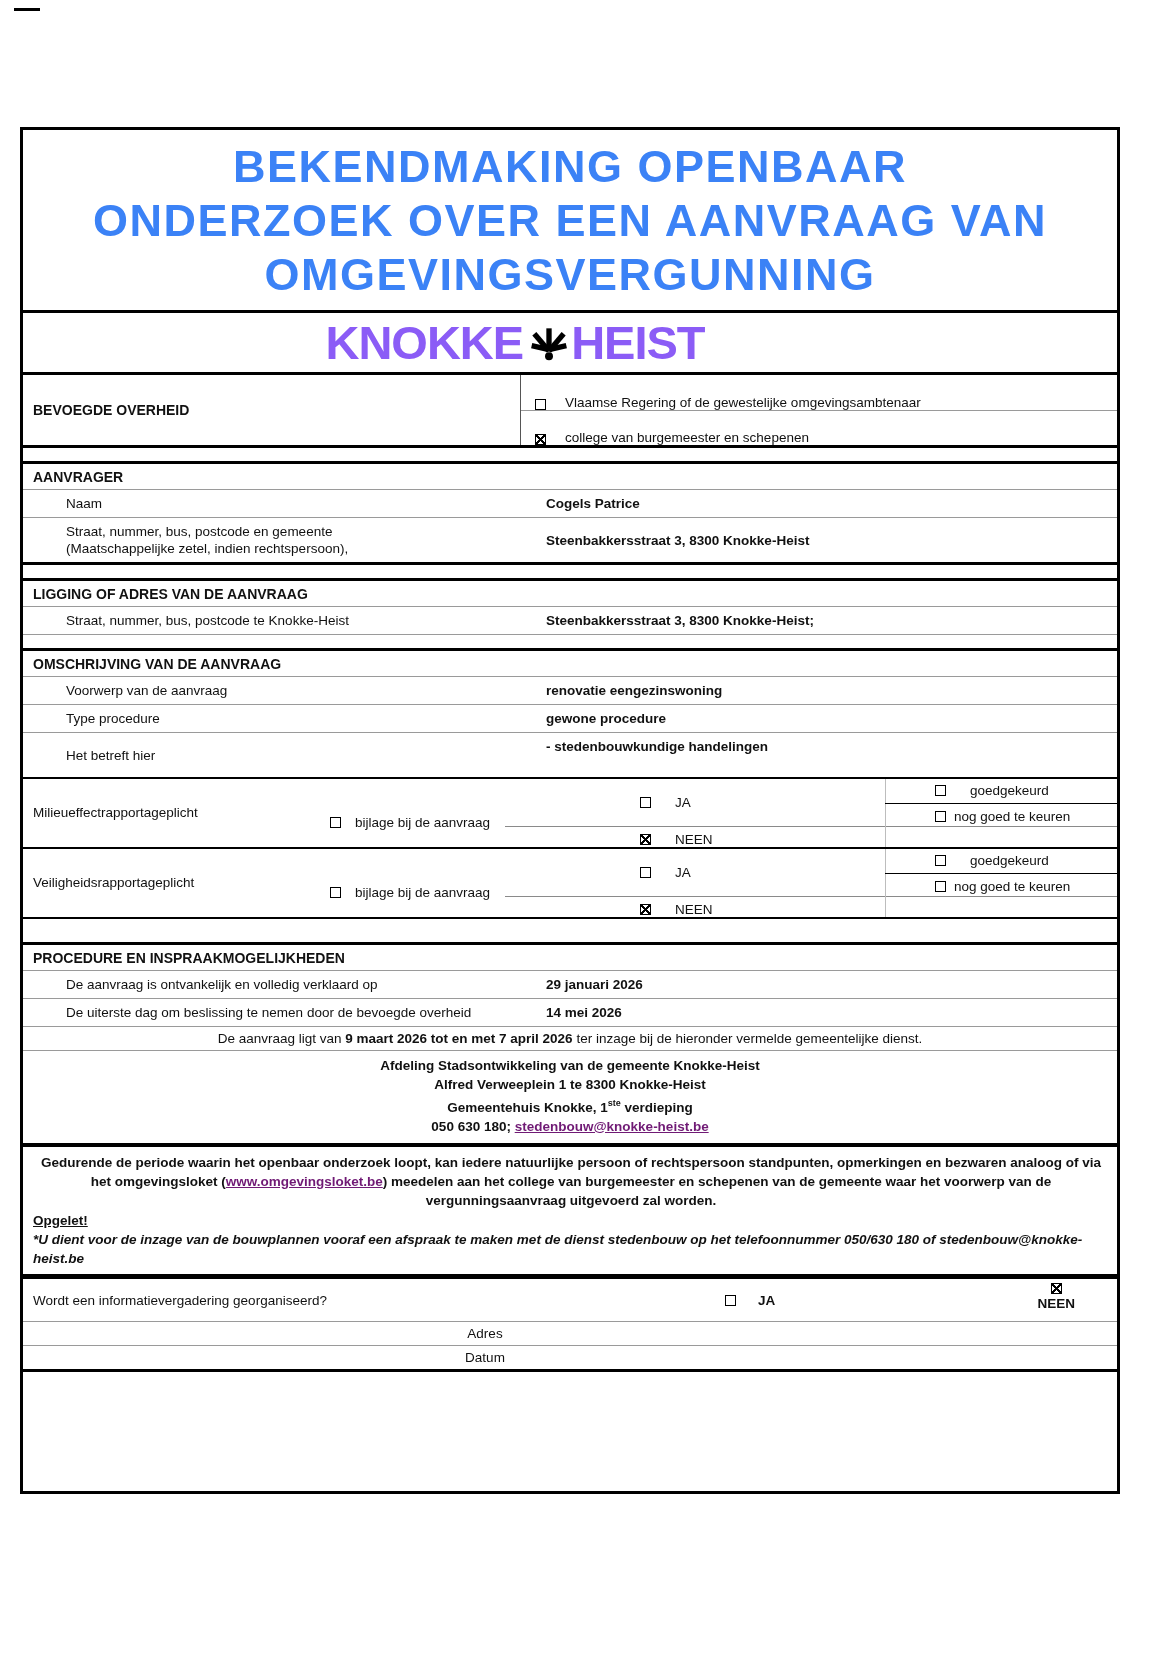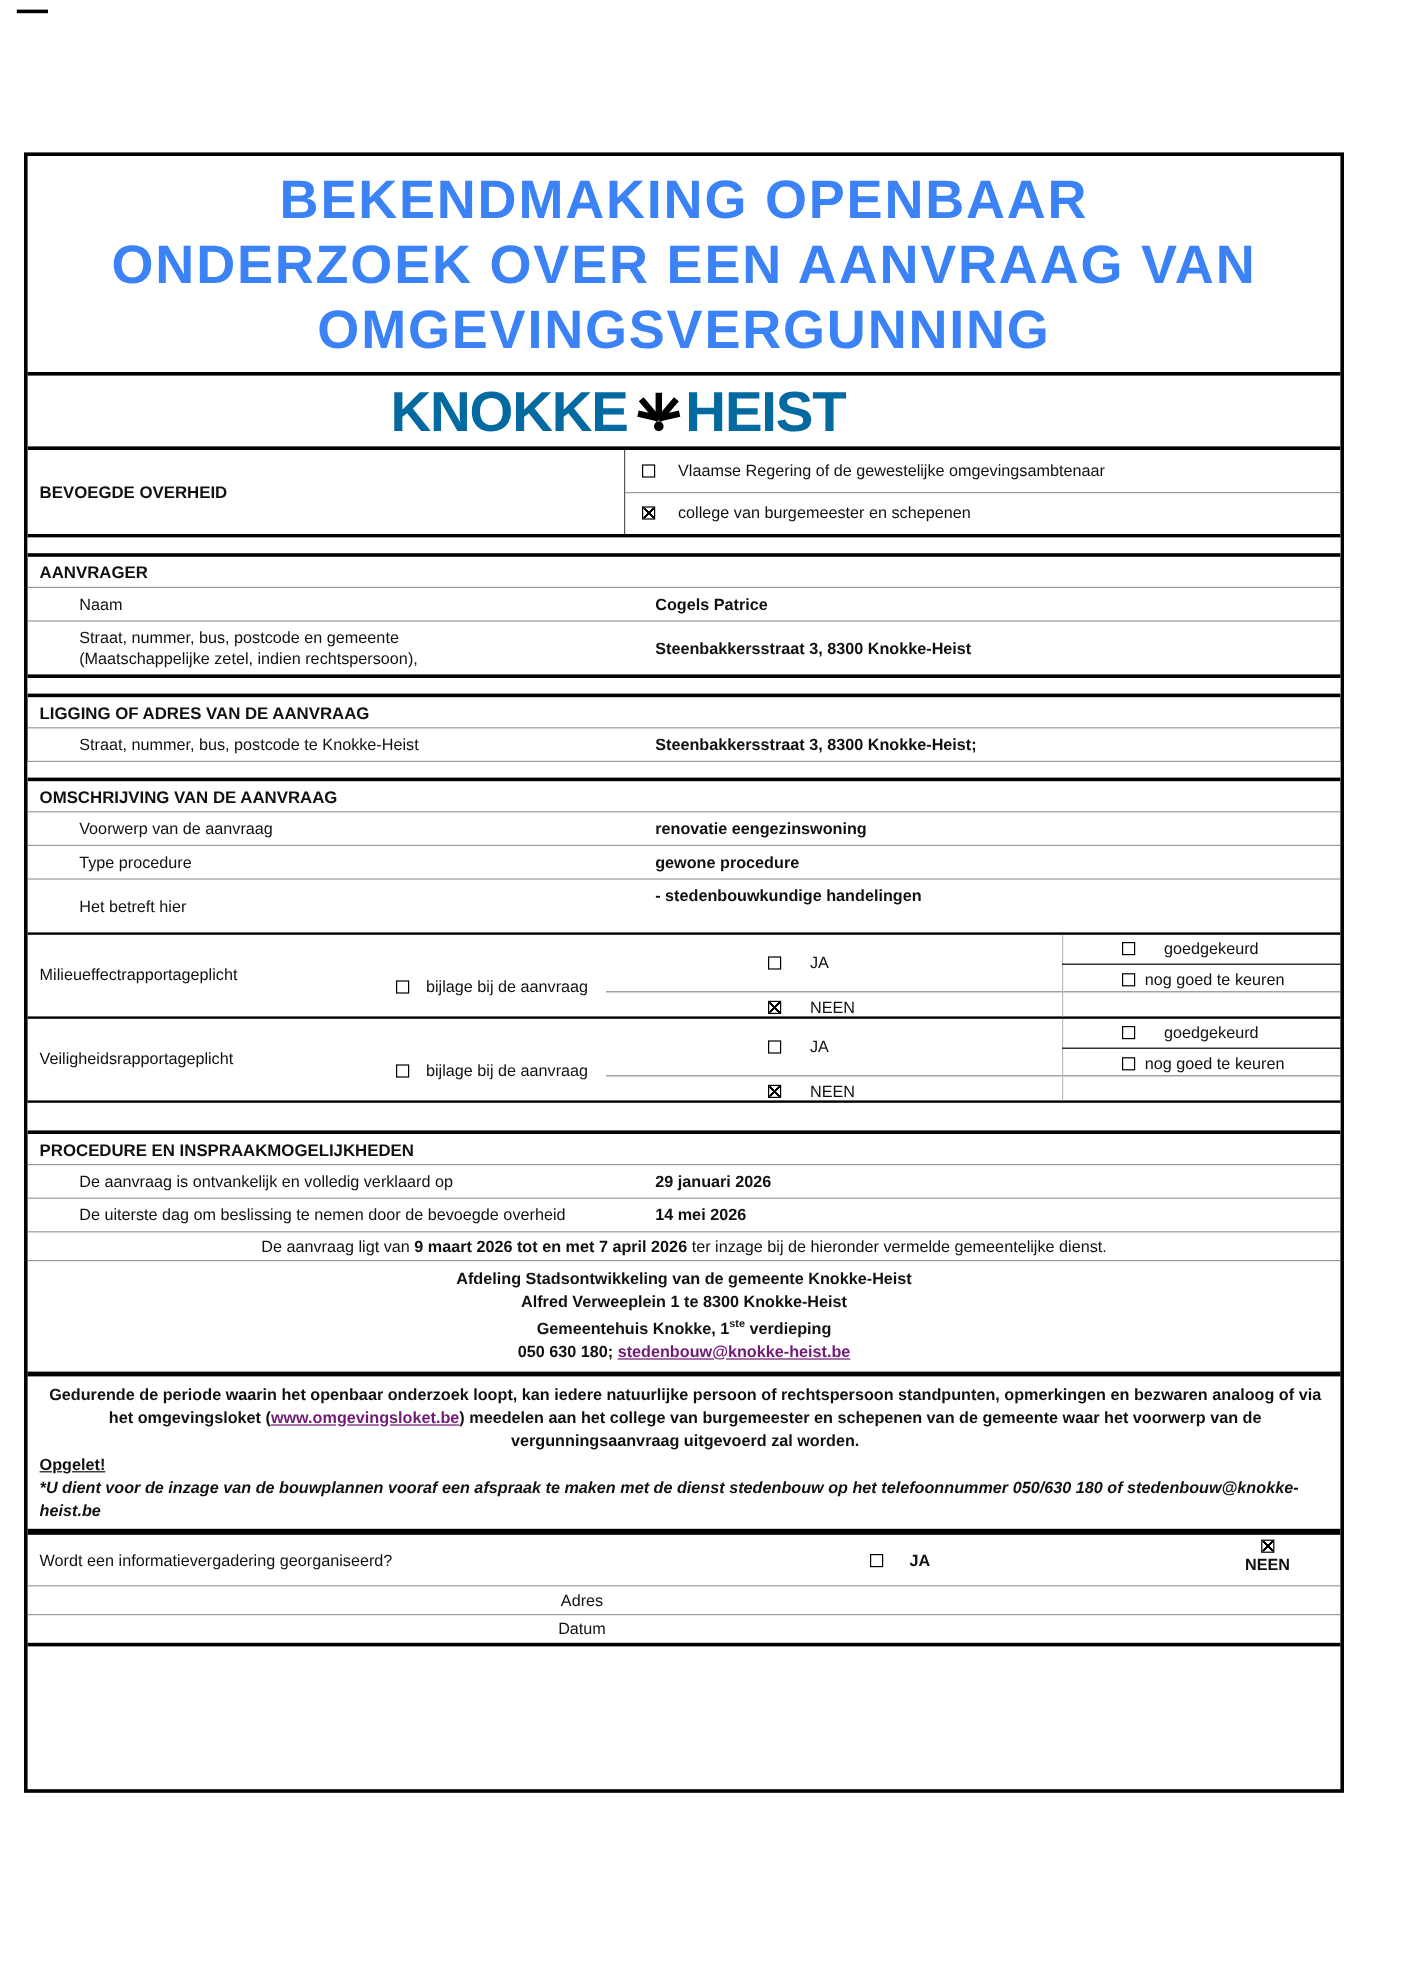--- a/index.html
+++ b/index.html
@@ -8,37 +8,37 @@
 
   .scan-dash{position:absolute;left:14px;top:8px;width:26px;height:3px;background:#000;}
 
   .doc{position:absolute;left:20px;top:127px;width:1100px;border:3px solid #000;background:#fff;}
 
   
   .title-box{border-bottom:3px solid #000;padding:10px 6px 8px 6px;text-align:center;}
   .title-line{font-weight:800;font-size:45px;line-height:54px;letter-spacing:1.5px;color:#3b82f6;}
 
   .logo-box{border-bottom:3px solid #000;height:62px;display:flex;align-items:center;justify-content:center;padding-right:110px;}
-  .logo-text{font-weight:800;font-size:47px;letter-spacing:-1px;color:#0369a1;line-height:1;}
+  .logo-text{font-weight:800;font-size:47px;letter-spacing:-1px;color:#8b5cf6;line-height:1;}
   .logo-sym{margin:0 2px 0 6px;position:relative;top:2px;}
 
   
   .sep{height:16px;border-bottom:3px solid #000;background:#fff;}
   .sec-h{font-weight:bold;font-size:14px;padding:5px 10px 4px 10px;border-bottom:1px solid #9a9a9a;}
   .row{display:flex;border-bottom:1px solid #9a9a9a;font-size:13.5px;}
   .row.last{border-bottom:3px solid #000;}
   .row .lbl{width:490px;padding:5px 8px 5px 10px;line-height:17px;margin-left:33px;}
   .row .val{flex:1;padding:5px 6px 5px 0;font-weight:bold;line-height:17px;}
   .row.vcenter .lbl{display:flex;align-items:center;}
 
   
   .bevoegde{display:flex;border-bottom:3px solid #000;min-height:73px;}
   .bevoegde .lbl{width:497px;display:flex;align-items:center;padding:0 10px;font-weight:bold;font-size:14px;}
   .bevoegde .opts{flex:1;border-left:1px solid #555;display:flex;flex-direction:column;}
-  .opt{flex:1;display:flex;align-items:center;padding-left:14px;font-size:13.5px;border-bottom:1px solid #9a9a9a;}
+  .opt{flex:1;display:flex;align-items:flex-end;padding-left:14px;font-size:13.5px;border-bottom:1px solid #9a9a9a;}
   .opt:last-child{border-bottom:none;}
   .opt .cb{margin-right:19px;}
 
   
   .cb{display:inline-block;width:11px;height:11px;border:1.5px solid #000;background:#fff;flex:none;vertical-align:-1px;}
   .cb[data-checked="true"]{background-image:
       linear-gradient(to top right, transparent 43%, #000 43%, #000 57%, transparent 57%),
       linear-gradient(to bottom right, transparent 43%, #000 43%, #000 57%, transparent 57%);}
 
   

